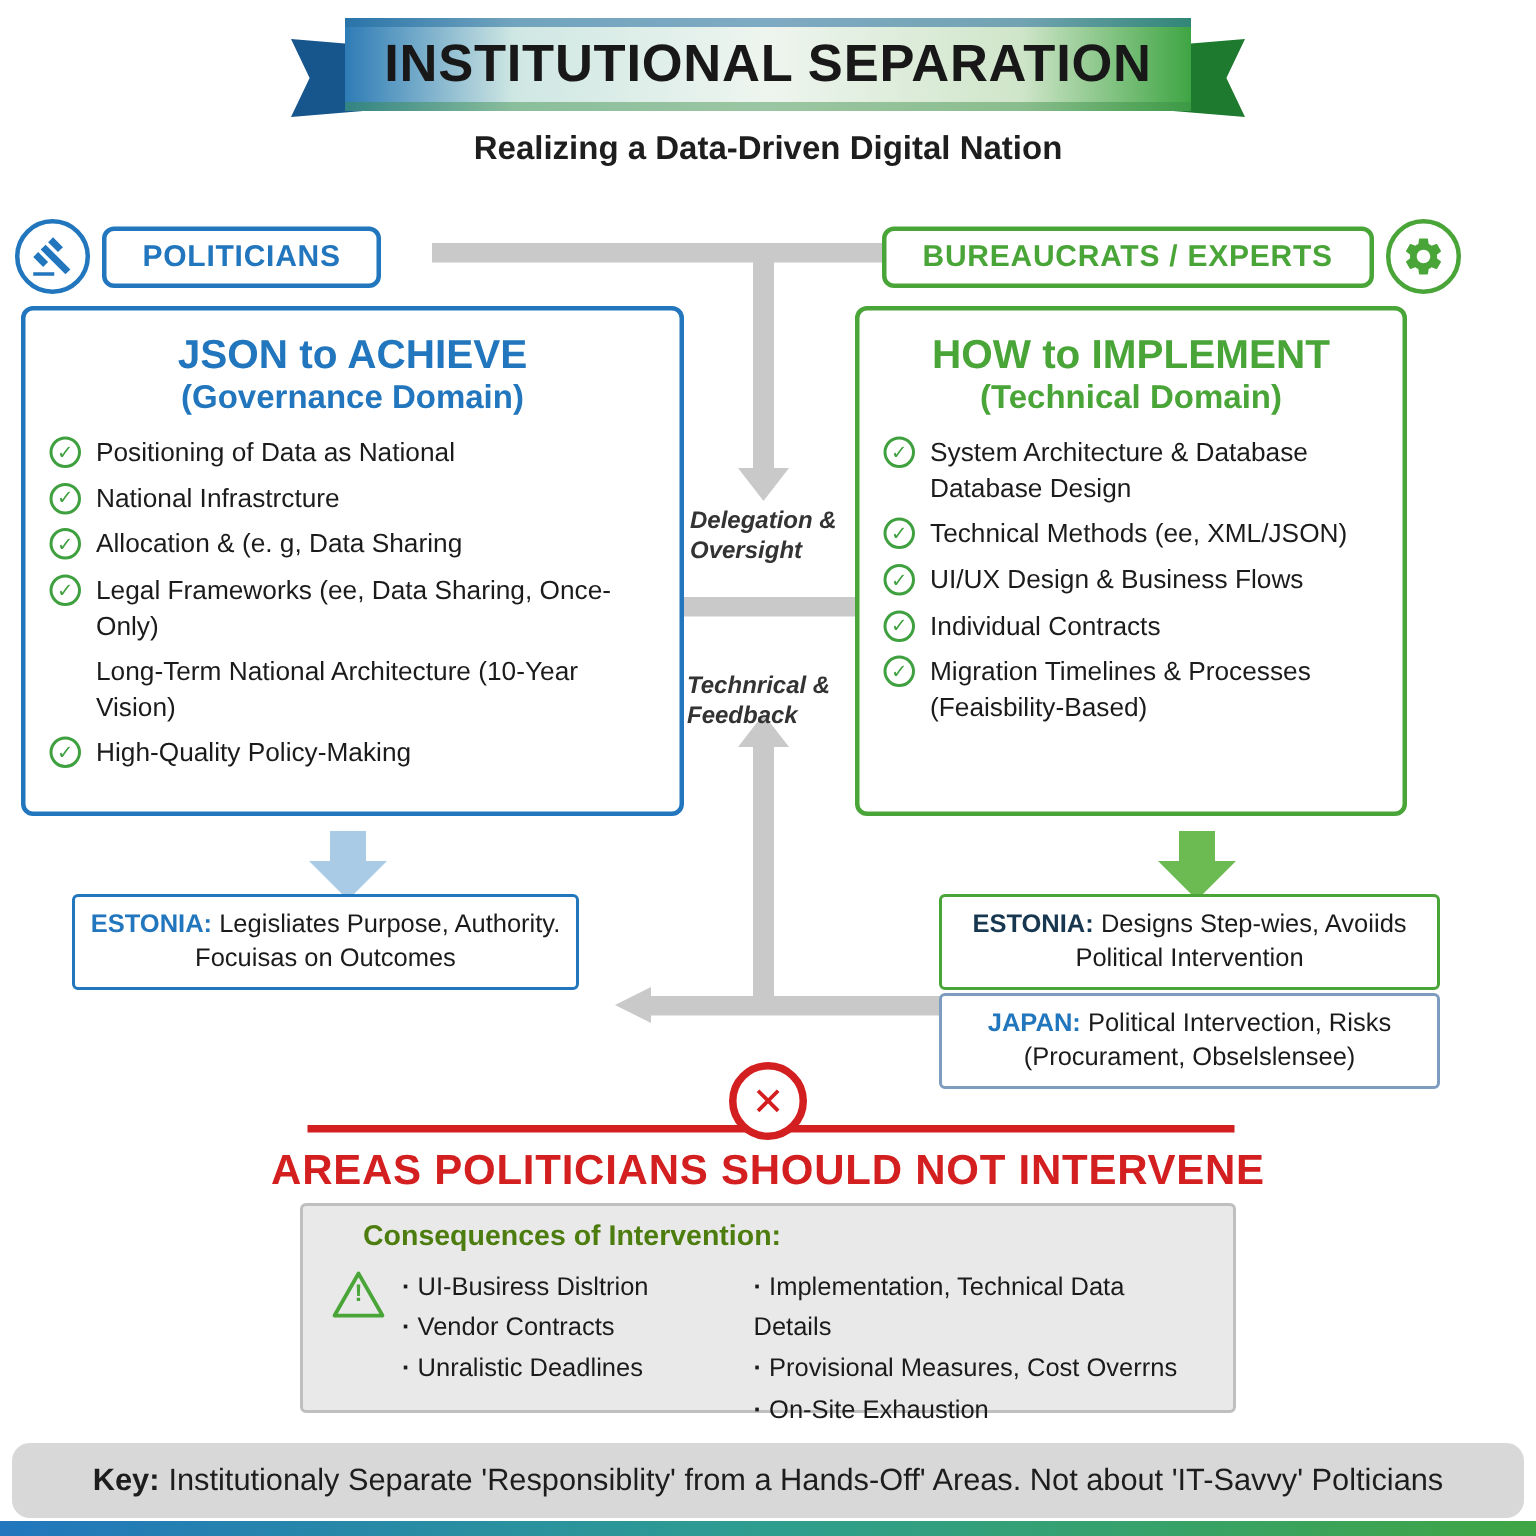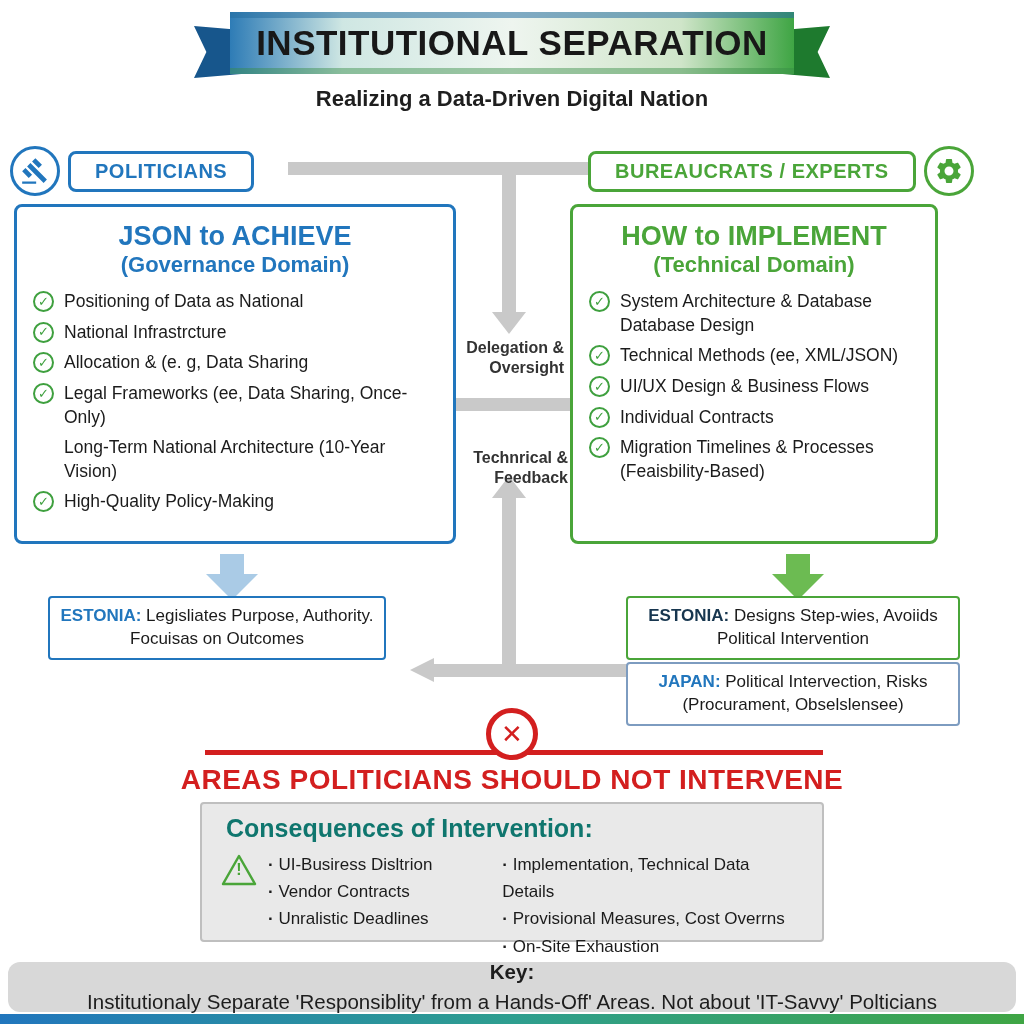--- a/index.html
+++ b/index.html
@@ -36,21 +36,21 @@
   .conn-top-h { left:288px; top:162px; width:300px; height:13px; }
   .conn-top-v { left:502px; top:162px; width:14px; height:152px; }
   .ah-down { left:492px; top:312px; border-left:17px solid transparent; border-right:17px solid transparent; border-top:22px solid #c9c9c9; }
   .conn-mid-h { left:452px; top:398px; width:122px; height:13px; }
   .ah-left  { left:430px; top:392px; border-top:12px solid transparent; border-bottom:12px solid transparent; border-right:22px solid #c9c9c9; }
   .ah-right { left:574px; top:392px; border-top:12px solid transparent; border-bottom:12px solid transparent; border-left:22px solid #c9c9c9; }
   .conn-bot-v { left:502px; top:498px; width:14px; height:172px; }
   .ah-up { left:492px; top:476px; border-left:17px solid transparent; border-right:17px solid transparent; border-bottom:22px solid #c9c9c9; }
   .conn-bot-h { left:432px; top:664px; width:196px; height:13px; }
   .ah-left2 { left:410px; top:658px; border-top:12px solid transparent; border-bottom:12px solid transparent; border-right:24px solid #c9c9c9; }
-  .mid-label { position:absolute; text-align:right; font-size:16px; font-weight:700; color:#333; line-height:1.25; }
+  .mid-label { position:absolute; text-align:left; font-size:16px; font-weight:700; color:#333; line-height:1.25;font-style:italic; }
   .lbl-deleg { left:460px; top:338px; width:104px; }
   .lbl-tech  { left:458px; top:448px; width:110px; }
 
   
   .main-box { position:absolute; top:204px; width:442px; height:340px; background:#fff;
               border-radius:8px; padding:14px 16px 10px 16px; z-index:2; }
   .box-left  { left:14px;  border:3px solid #2176bd; }
   .box-right { left:570px; border:3px solid #4aa539; width:368px; }
   .box-title { text-align:center; font-size:27px; font-weight:800; }
   .box-sub   { text-align:center; font-size:22px; font-weight:600; margin-bottom:12px; }
@@ -89,34 +89,34 @@
   .red-line { position:absolute; left:205px; top:750px; width:618px; height:5px; background:#d31f1f; }
   .no-entry { position:absolute; left:486px; top:708px; width:52px; height:52px; border:5px solid #d31f1f;
               border-radius:50%; background:#fff; color:#d31f1f; font-size:26px; font-weight:900;
               display:flex; align-items:center; justify-content:center; z-index:3; }
   .red-title { position:absolute; left:0; top:764px; width:1024px; text-align:center;
                color:#d31f1f; font-size:28px; font-weight:800; letter-spacing:.5px; }
 
   
   .cons-box { position:absolute; left:200px; top:802px; width:624px; height:140px;
               background:#e9e9e9; border:2px solid #bfbfbf; border-radius:4px; padding:10px 18px; }
-  .cons-title { font-size:25px; font-weight:800; color:#0f766e; margin-left:6px; }
+  .cons-title { font-size:19px; font-weight:800; color:#4d7c0f; margin-left:22px; }
   .cons-body { display:flex; margin-top:8px; gap:8px; }
   .warn-wrap { position:relative; width:40px; height:36px; flex-shrink:0; margin-top:2px; }
   .warn-wrap svg { position:absolute; left:0; top:0; }
   .warn-excl { position:absolute; left:0; top:8px; width:38px; text-align:center;
                color:#4aa539; font-weight:800; font-size:16px; }
   .cons-col { list-style:none; font-size:17px; color:#1b1b1b; line-height:1.6; }
   .cons-col.one { width:228px; }
   .cons-col li::before { content:"·  "; font-weight:700; }
 
   
   .key-bar { position:absolute; left:8px; top:962px; width:1008px; height:50px; background:#d8d8d8;
              border-radius:12px; display:flex; align-items:center; justify-content:center;
-             font-size:20.5px; color:#1d1d1d; gap:6px;flex-direction:column; }
+             font-size:20.5px; color:#1d1d1d; gap:6px; }
   .key-bar .klabel { font-weight:800; }
   .bottom-strip { position:absolute; left:0; top:1014px; width:1024px; height:10px;
                   background:linear-gradient(90deg,#2176bd,#2e9e8f,#3fa544); }
 </style>
 </head>
 <body>
 
 <div class="stage">
 
   <div class="ribbon-tail tail-left"></div>

